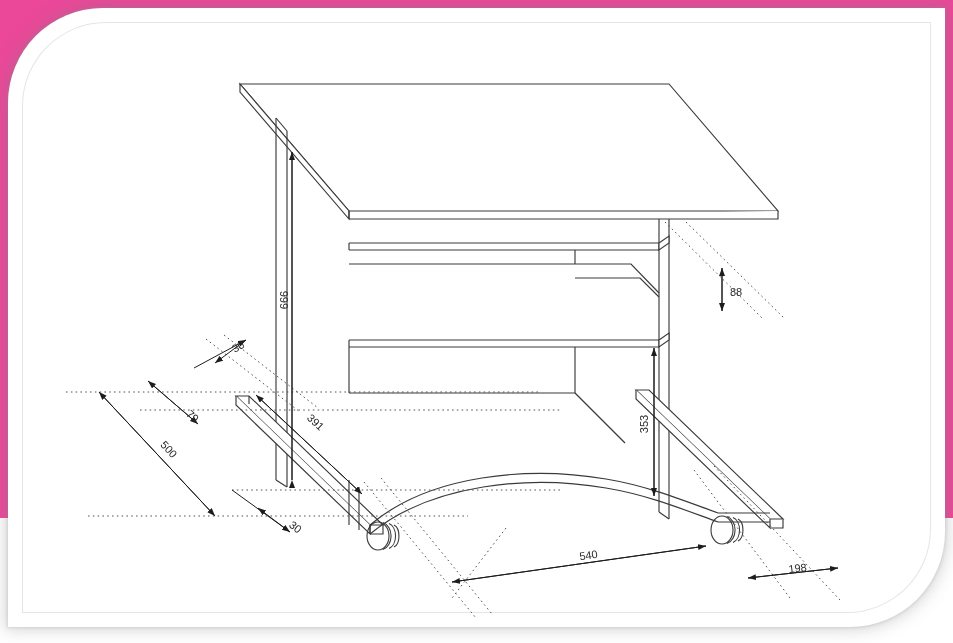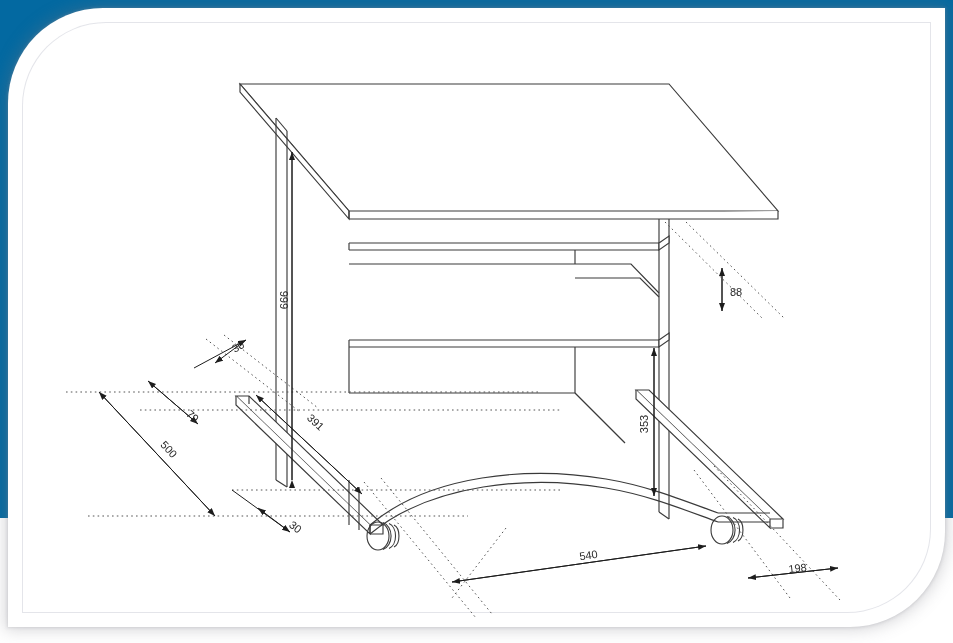--- a/index.html
+++ b/index.html
@@ -1,18 +1,18 @@
 <!DOCTYPE html>
 <html><head>
 <meta charset="utf-8">
 <style>
   html,body{margin:0;padding:0;background:#ffffff;}
   body{width:953px;height:643px;overflow:hidden;
        font-family:"Liberation Sans", sans-serif;}
-  #stage{position:relative;width:953px;height:518px;background:#0369a1;}
+  #stage{position:relative;width:953px;height:518px;background:#ec4899;}
   #frame{position:absolute;left:8px;top:8px;width:937px;height:619px;
          background:#ffffff;
          border-top-left-radius:95px;border-bottom-right-radius:95px;
          box-shadow:0 0 16px 3px rgba(120,120,130,0.30),
                     0 0 3px 1px rgba(150,150,160,0.25);}
   #frameinner{position:absolute;left:14px;top:14px;width:909px;height:591px;
          border-top-left-radius:84px;border-bottom-right-radius:84px;
          box-shadow:inset 0 0 0 1px rgba(225,226,232,0.9);
          pointer-events:none;}
   #draw{position:absolute;left:0;top:0;width:953px;height:643px;}

